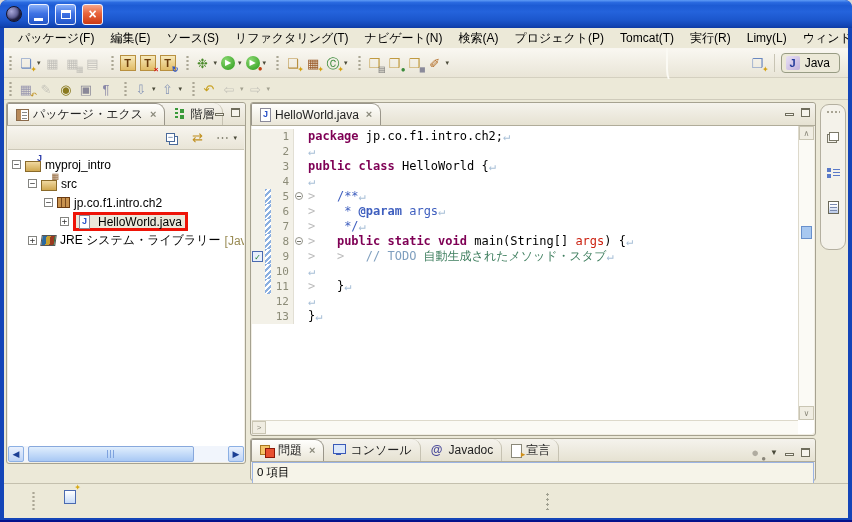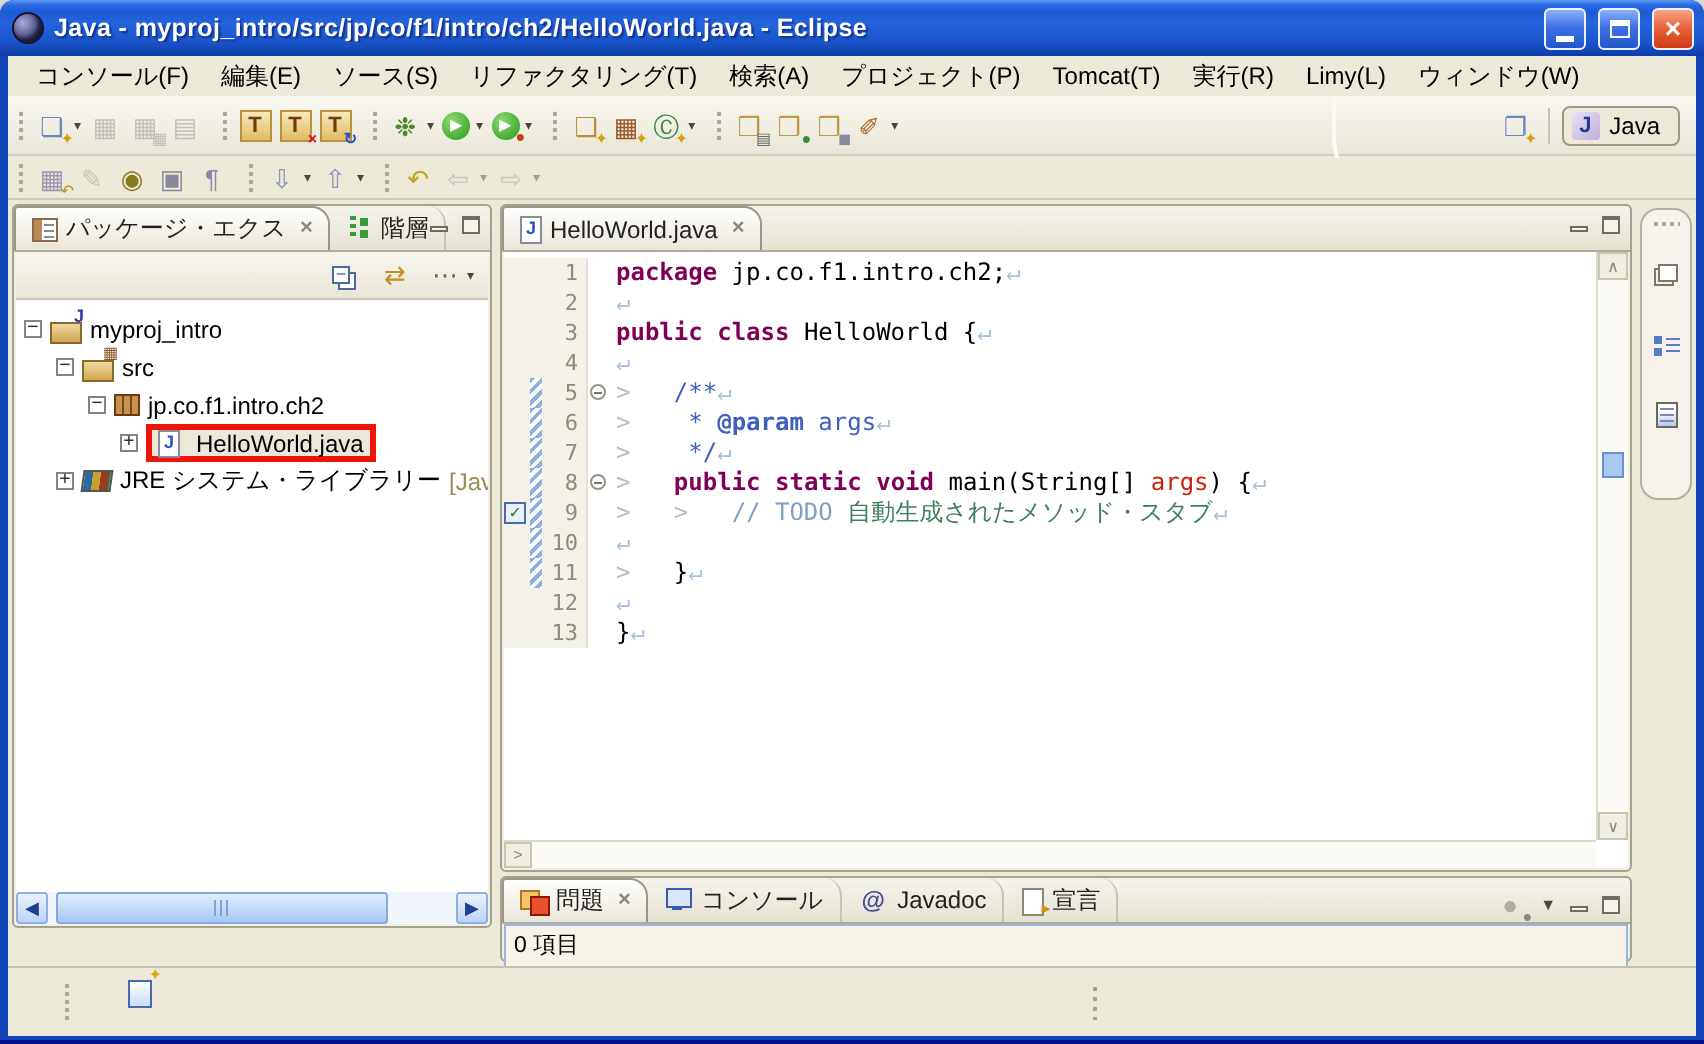--- a/index.html
+++ b/index.html
@@ -195,38 +195,38 @@
     background:repeating-linear-gradient(180deg,#7a8ab0 0 1px,transparent 1px 3px);}
   .i-fastview{width:12px;height:14px;border:1px solid #4a6ab0;background:linear-gradient(180deg,#fff,#c8dcf8);position:relative;}
   .i-fastview::after{content:"✦";position:absolute;right:-6px;top:-7px;color:#d8a810;font-size:8px;}
 </style>
 </head>
 <body>
 
 <div class="window">
   <div class="titlebar">
     <span class="eclipse-logo"></span>
-    <span class="title-text">Java - myproj_intro/src/jp/co/f1/intro/ch2/HelloWorld.java - Eclipse</span>
     <span class="win-btn minb">
         <span class="g-min"></span>
       </span>
     <span class="win-btn maxb">
         <span class="g-max"></span>
       </span>
     <span class="win-btn closeb">
         <span class="g-close">×</span>
       </span>
   </div>
 
   <div class="client">
     <div class="menubar" id="menubar">
-        <span class="menu-item">コンソール(F)</span>
+        <span class="menu-item">パッケージ(F)</span>
         <span class="menu-item">編集(E)</span>
         <span class="menu-item">ソース(S)</span>
         <span class="menu-item">リファクタリング(T)</span>
+        <span class="menu-item">ナビゲート(N)</span>
         <span class="menu-item">検索(A)</span>
         <span class="menu-item">プロジェクト(P)</span>
         <span class="menu-item">Tomcat(T)</span>
         <span class="menu-item">実行(R)</span>
         <span class="menu-item">Limy(L)</span>
         <span class="menu-item">ウィンドウ(W)</span>
       </div>
     <div class="tb1" id="toolbar-main">
         <span class="tb-group">
           <span class="tb-handle"></span>

